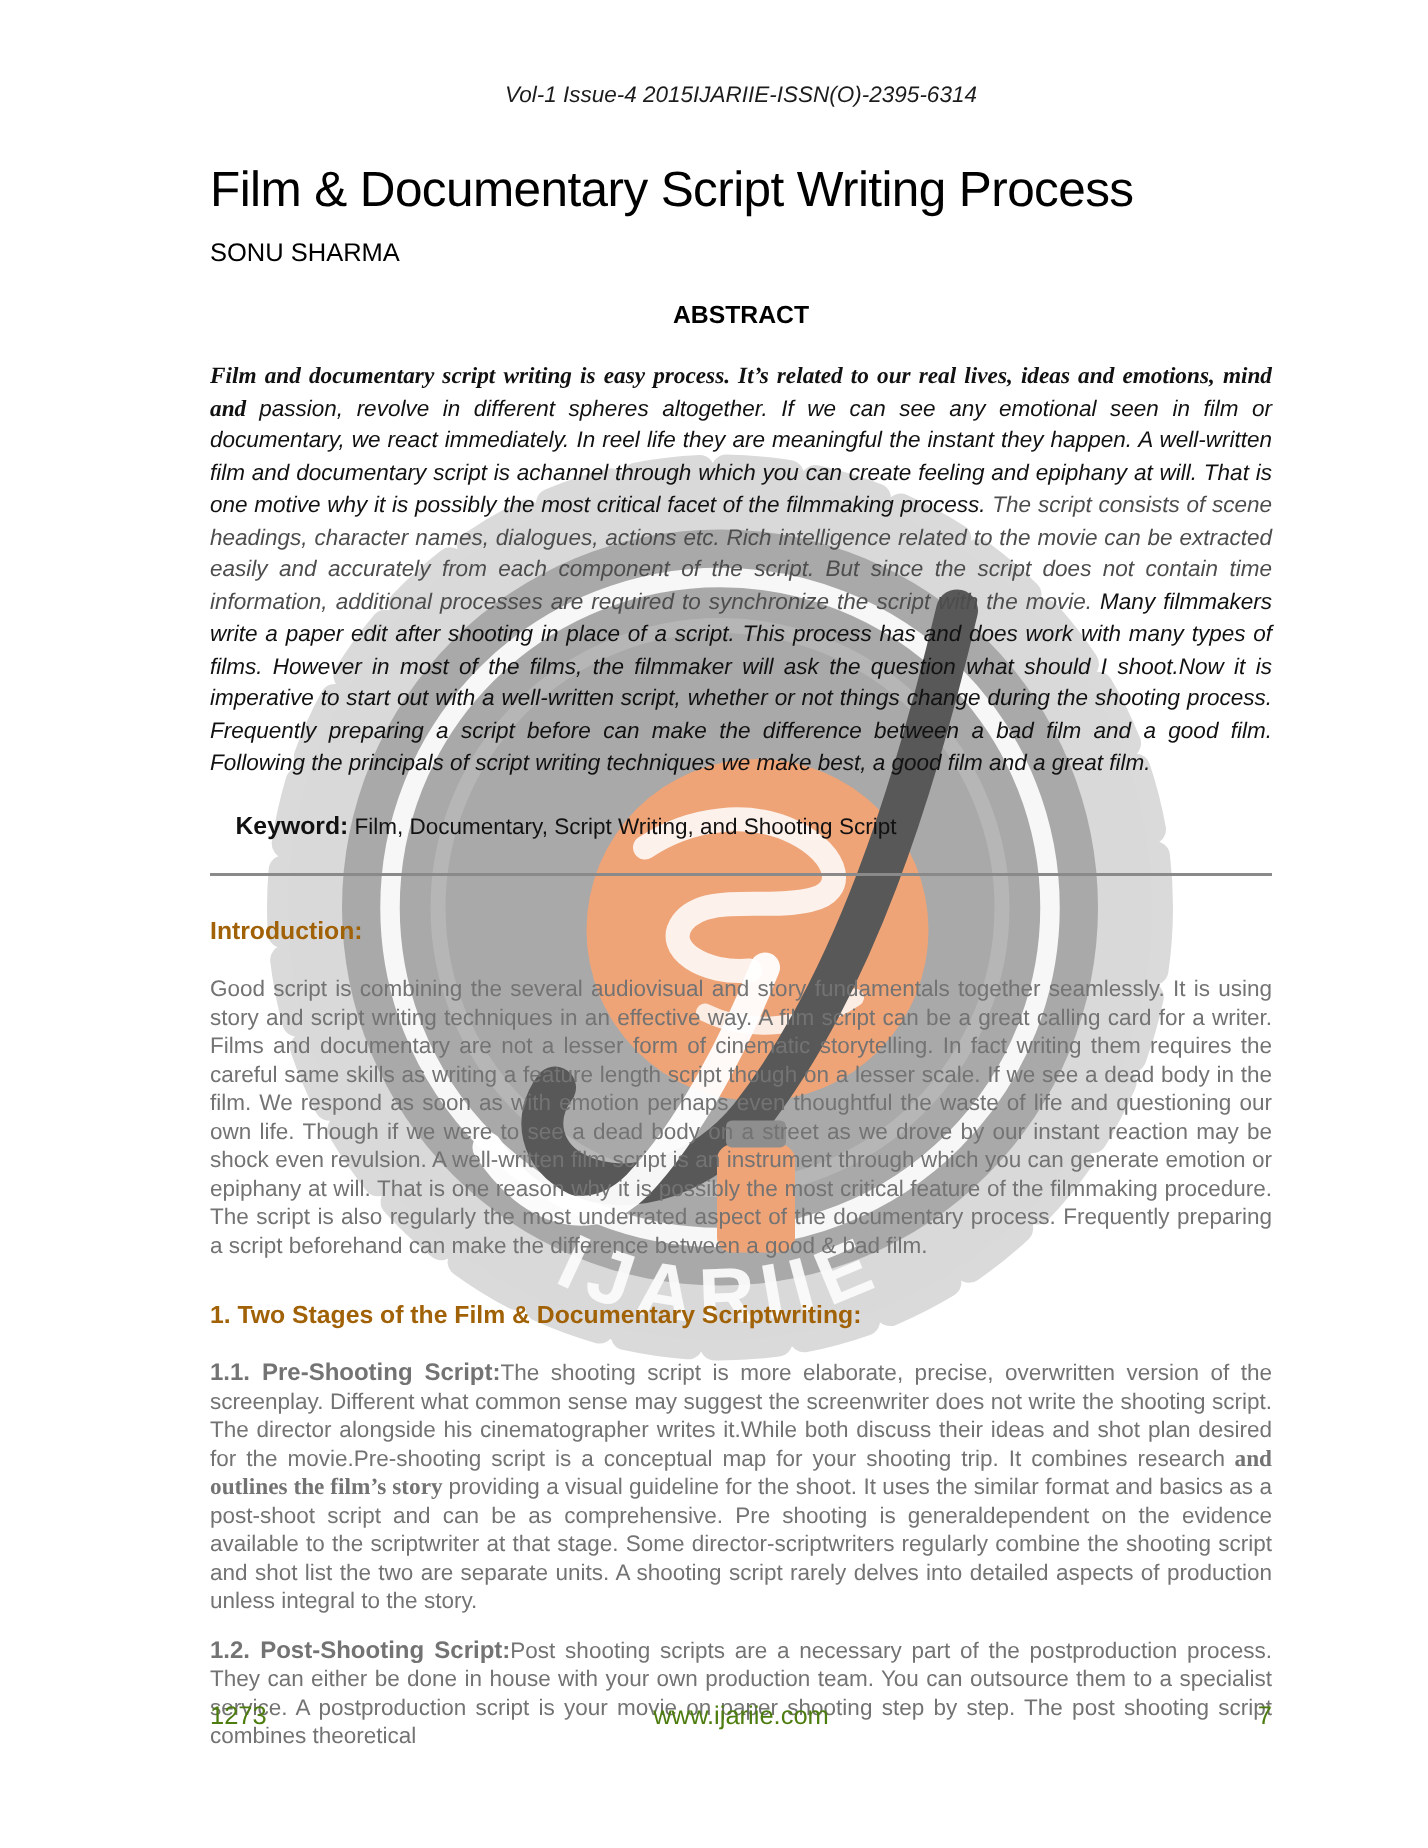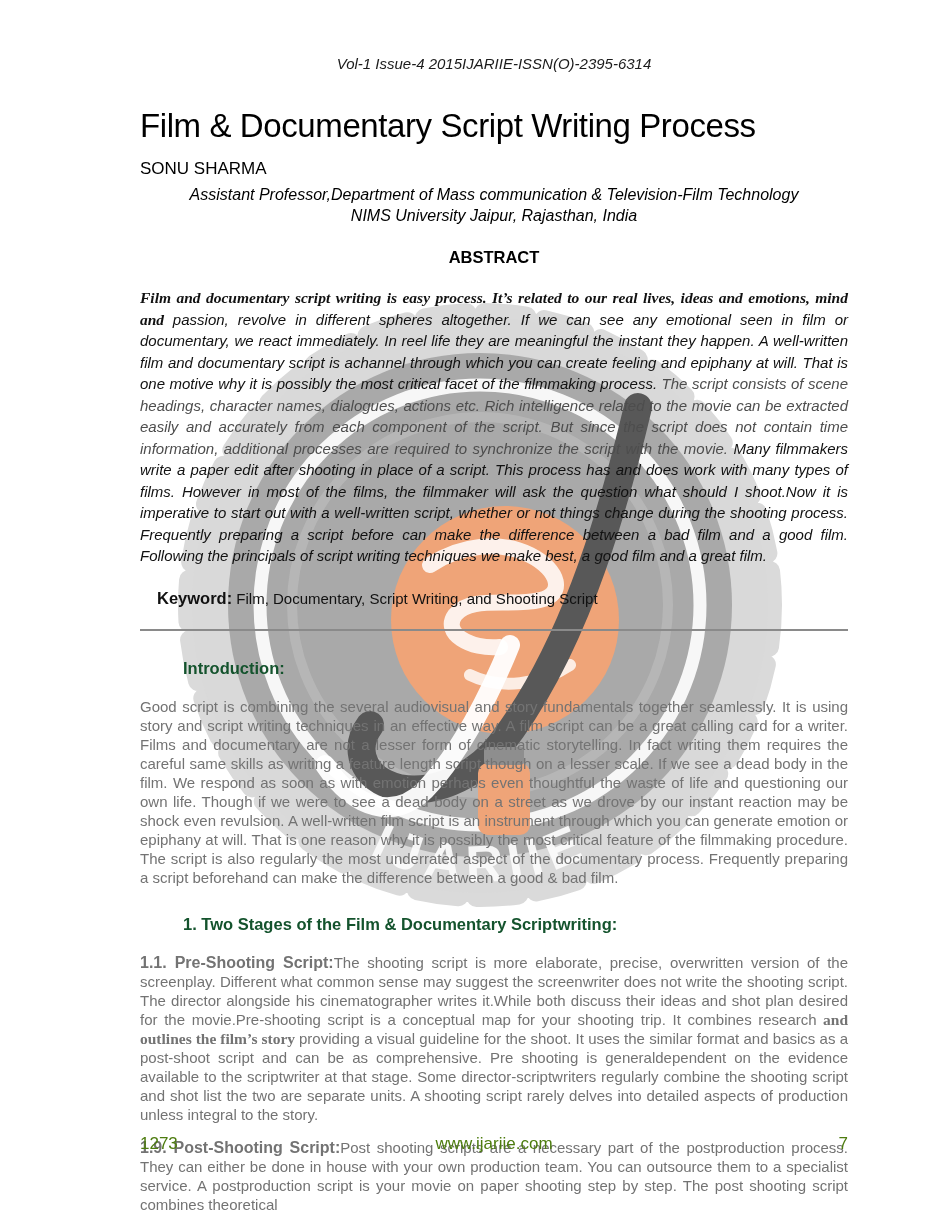--- a/index.html
+++ b/index.html
@@ -12,21 +12,21 @@
          font-weight:400;line-height:40px;color:#000;}
   .author{margin-top:13px;text-align:left;font-size:17px;color:#000;}
   .affil{margin-top:5px;text-align:center;font-style:italic;font-size:16px;line-height:21px;color:#000;}
   .abs-head{margin-top:22px;text-align:center;font-weight:700;font-size:16.5px;color:#000;}
   .abstract{margin-top:20px;text-align:justify;font-style:italic;font-size:15px;line-height:21.5px;}
   .ser{font-family:"Liberation Serif",serif;font-size:15.5px;font-weight:bold;}
   .gray{color:#4d4d4d;}
   .kw-line{margin-top:22px;font-size:15px;margin-left:17px;}
   .kw-label{font-weight:700;font-size:16.5px;}
   .rule{margin-top:21px;border:none;border-top:2px solid #8a8a8a;height:0;}
-  .sec-head{margin-top:28px;font-weight:700;font-size:16.5px;color:#14532d;margin-left:43px;}
+  .sec-head{margin-top:28px;font-weight:700;font-size:16.5px;color:#a16207;}
   .para{margin-top:19px;text-align:justify;font-size:15px;line-height:19px;color:#737373;}
   .para.tight{margin-top:14px;}
   .inline-bold{font-weight:700;font-size:16px;}
   #footer{position:absolute;left:140px;top:1134px;width:708px;z-index:2;
           display:flex;align-items:flex-start;font-size:17px;color:#4d7c0f;}
   #footer .f-left{width:160px;text-align:left;}
   #footer .f-center{flex:1;text-align:center;}
   #footer .f-right{width:160px;text-align:right;}
   #watermark{position:absolute;left:170px;top:295px;width:620px;height:620px;z-index:1;}
 </style>
@@ -64,24 +64,20 @@
 
     <div class="hdr">
       <span>Vol-1 Issue-4 2015</span>
       <span>IJARIIE-ISSN(O)-2395-6314</span>
     </div>
 
     <div class="title">Film &amp; Documentary Script Writing Process</div>
 
     <div class="author">SONU SHARMA</div>
 
-    <div class="affil">
-      <div>Assistant Professor,Department of Mass communication &amp; Television-Film Technology</div>
-      <div>NIMS University Jaipur, Rajasthan, India</div>
-    </div>
 
     <div class="abs-head">ABSTRACT</div>
 
     <div class="abstract">
       <span class="ser">Film and documentary script writing is easy process. It’s related to our real lives, ideas and emotions, mind and </span><span>passion, revolve in different spheres altogether. If we can see any emotional seen in film or documentary, we react immediately. In reel life they are meaningful the instant they happen. A well-written film and documentary script is achannel through which you can create feeling and epiphany at will. That is one motive why it is possibly the most critical facet of the filmmaking process. </span><span class="gray">The script consists of scene headings, character names, dialogues, actions etc. Rich intelligence related to the movie can be extracted easily and accurately from each component of the script. But since the script does not contain time information, additional processes are required to synchronize the script with the movie. </span><span>Many filmmakers write a paper edit after shooting in place of a script. This process has and does work with many types of films. However in most of the films, the filmmaker will ask the question what should I shoot.Now it is imperative to start out with a well-written script, whether or not things change during the shooting process. Frequently preparing a script before can make the difference between a bad film and a good film. Following the principals of script writing techniques we make best, a good film and a great film.</span>
     </div>
 
     <div class="kw-line">
       <span class="kw-label">Keyword:</span><span> Film, Documentary, Script Writing, and Shooting Script</span>
     </div>
@@ -92,21 +88,21 @@
 
     <div class="para">Good script is combining the several audiovisual and story fundamentals together seamlessly. It is using story and script writing techniques in an effective way. A film script can be a great calling card for a writer.  Films and documentary are not a lesser form of cinematic storytelling. In fact writing them requires the careful same skills as writing a feature length script though on a lesser scale. If we see a dead body in the film. We respond as soon as with emotion perhaps even thoughtful the waste of life and questioning our own life. Though if we were to see a dead body on a street as we drove by our instant reaction may be shock even revulsion. A well-written film script is an instrument through which you can generate emotion or epiphany at will. That is one reason why it is possibly the most critical feature of the filmmaking procedure. The script is also regularly the most underrated aspect of the documentary process. Frequently preparing a script beforehand can make the difference between a good &amp; bad film.</div>
 
     <div class="sec-head">1. Two Stages of the Film &amp; Documentary Scriptwriting:</div>
 
     <div class="para">
       <span class="inline-bold">1.1. Pre-Shooting Script:</span><span>The shooting script is more elaborate, precise, overwritten version of the screenplay. Different what common sense may suggest the screenwriter does not write the shooting script. The director alongside his cinematographer writes it.While both discuss their ideas and shot plan desired for the movie.Pre-shooting script is a conceptual map for your shooting trip. It combines research</span><span class="ser"> and outlines the film’s story </span><span>providing a visual guideline for the shoot. It uses the similar format and basics as a post-shoot script and can be as comprehensive. Pre shooting is generaldependent on the evidence available to the scriptwriter at that stage. Some director-scriptwriters regularly combine the shooting script and shot list the two are separate units. A shooting script rarely delves into detailed aspects of production unless integral to the story.</span>
     </div>
 
     <div class="para tight">
-      <span class="inline-bold">1.9. Post-Shooting Script:</span><span>Post shooting scripts are a necessary part of the postproduction process. They can either be done in house with your own production team. You can outsource them to a specialist service. A postproduction script is your movie on paper shooting step by step. The post shooting script combines theoretical</span>
+      <span class="inline-bold">1.2. Post-Shooting Script:</span><span>Post shooting scripts are a necessary part of the postproduction process. They can either be done in house with your own production team. You can outsource them to a specialist service. A postproduction script is your movie on paper shooting step by step. The post shooting script combines theoretical</span>
     </div>
 
   </div>
 
   <div id="footer">
     <span class="f-left">1273</span>
     <span class="f-center">www.ijariie.com</span>
     <span class="f-right">7</span>
   </div>
 

